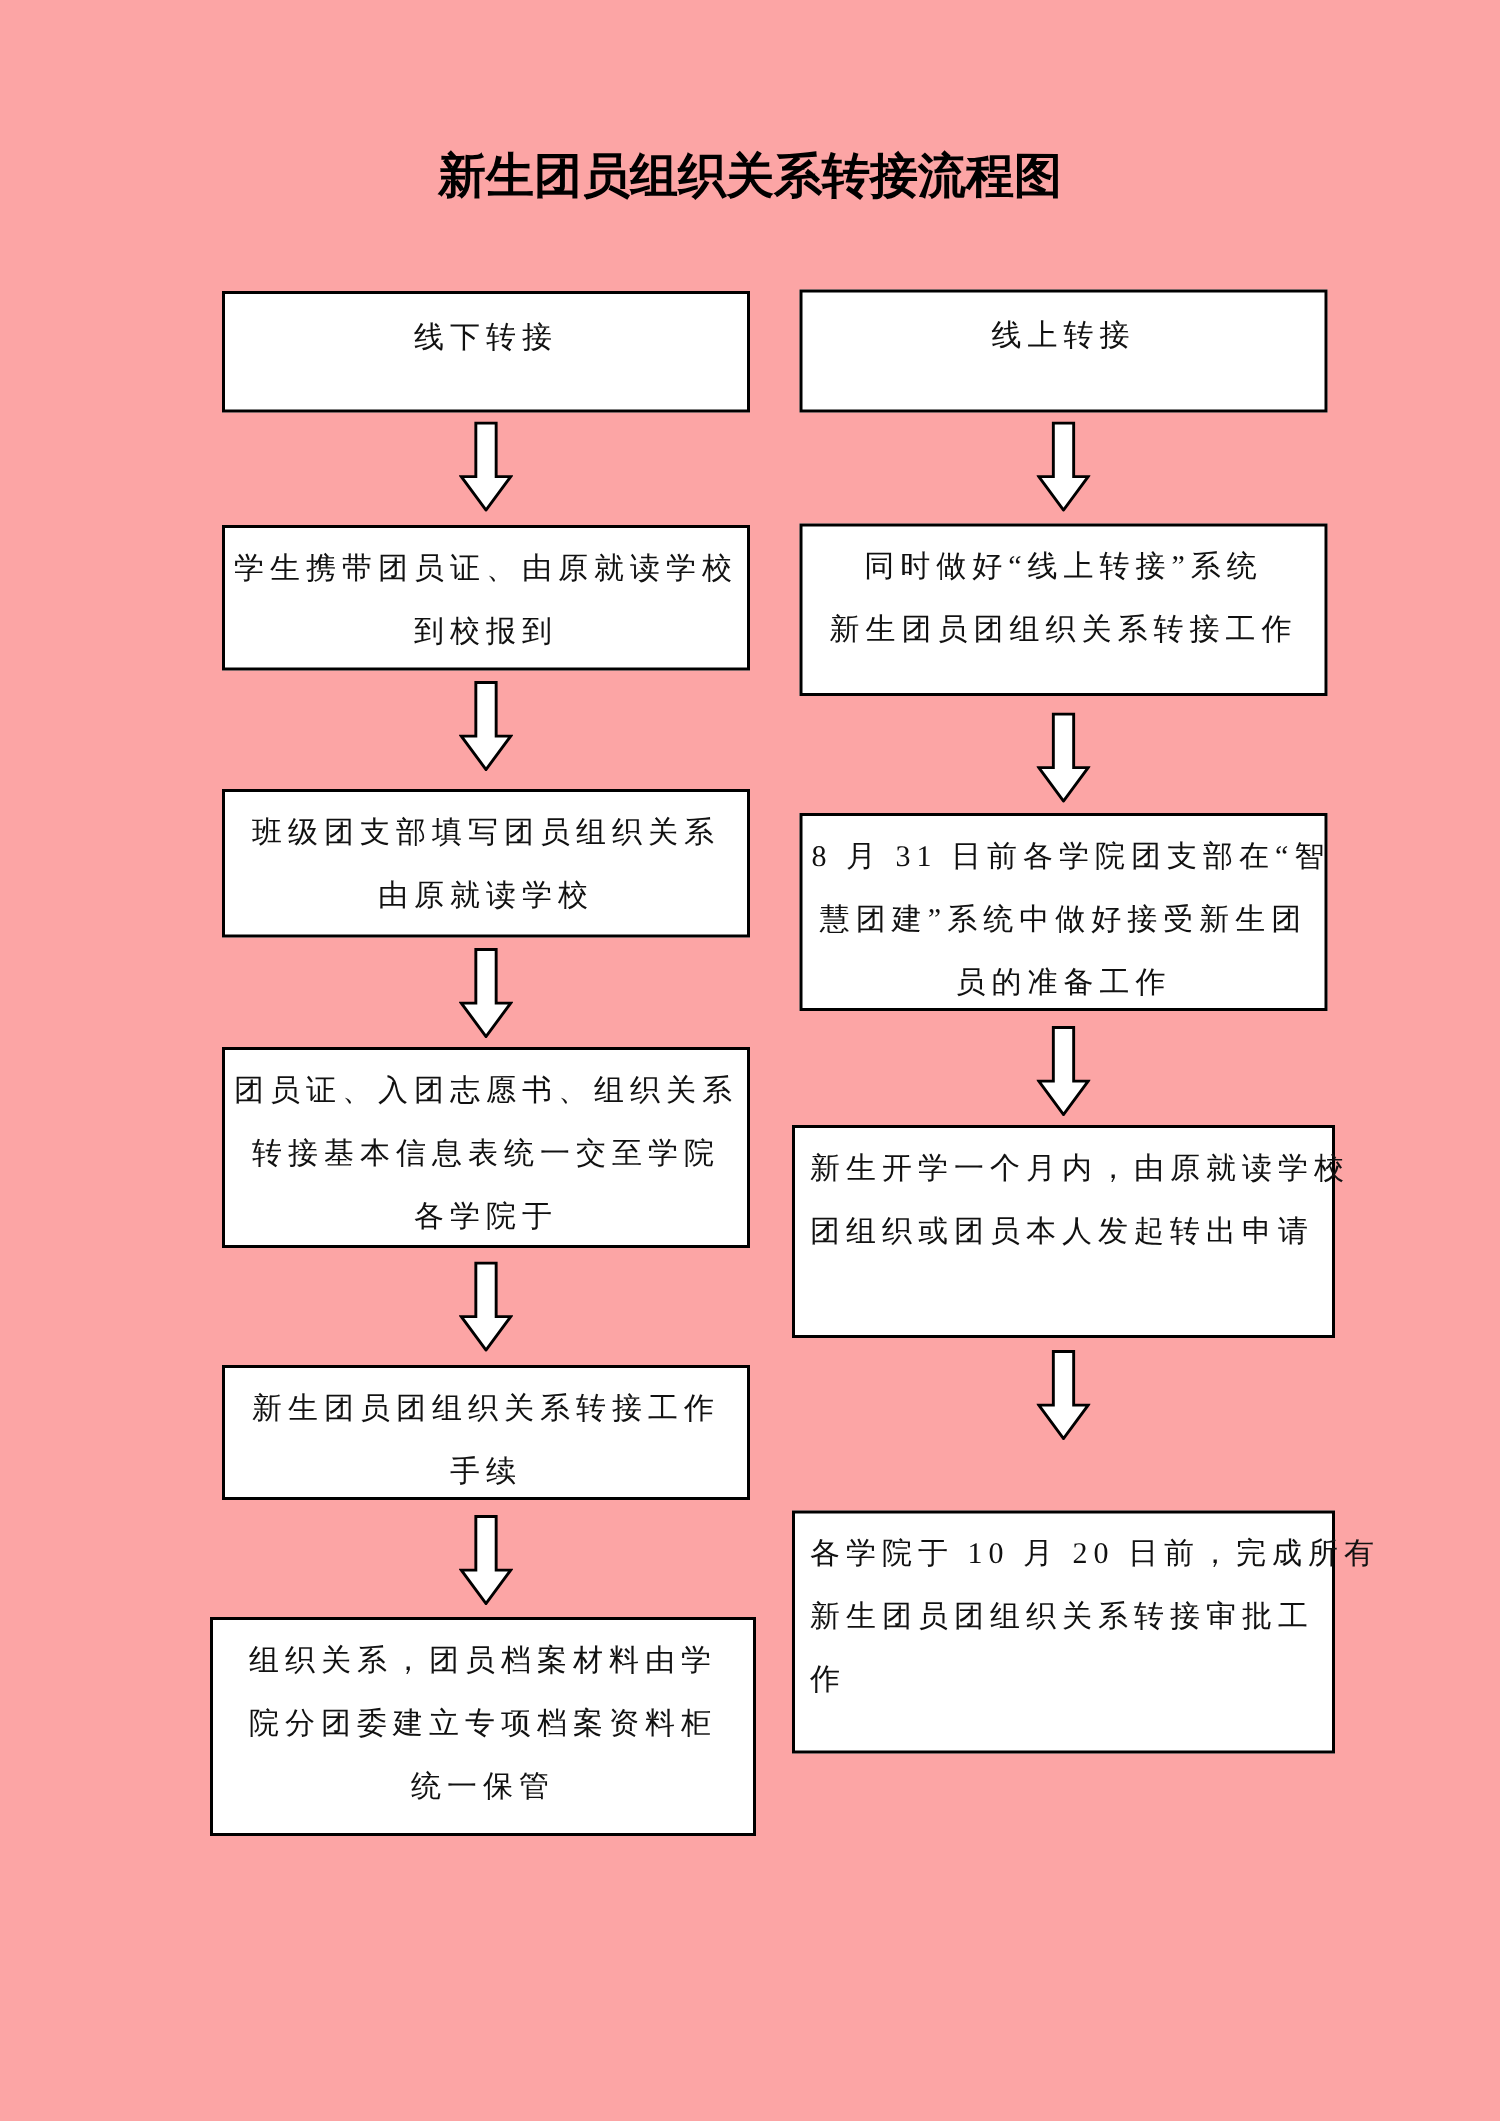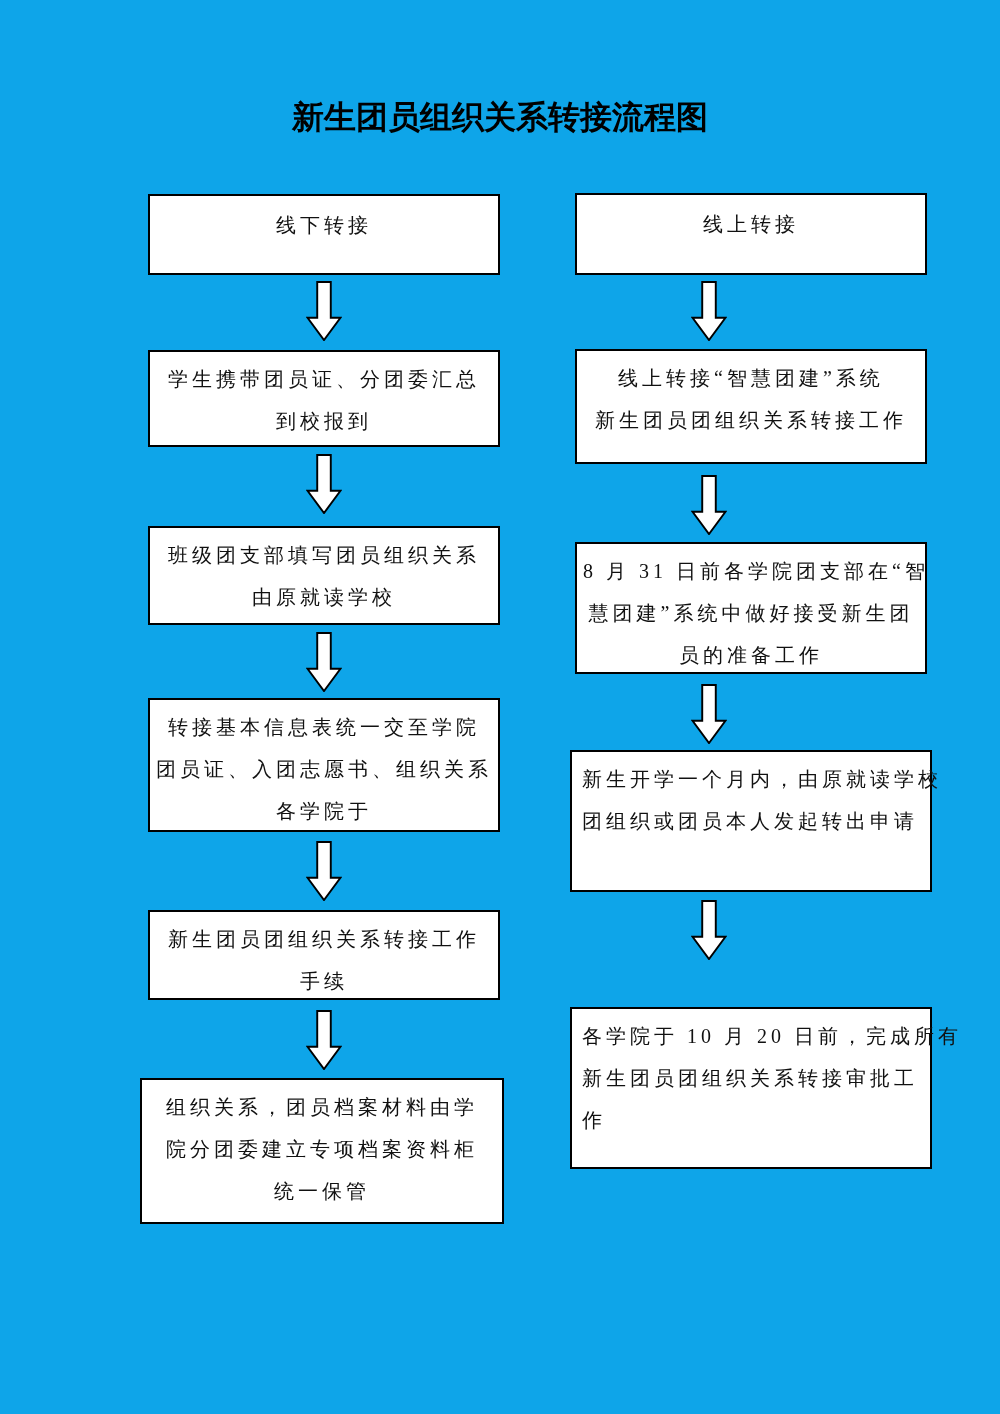--- a/index.html
+++ b/index.html
@@ -4,21 +4,21 @@
 <style>
   html, body {
     margin: 0;
     padding: 0;
     background: #ffffff;
   }
   .page {
     position: relative;
     width: 1000px;
     height: 1414px;
-    background: #0ea5e9;
+    background: #fca5a5;
     font-family: "Liberation Serif", "DejaVu Serif", serif;
     overflow: hidden;
   }
   .title {
     position: absolute;
     top: 96px;
     left: 0;
     width: 100%;
     margin: 0;
     text-align: center;
@@ -28,21 +28,21 @@
     color: #000000;
   }
   .box {
     position: absolute;
     box-sizing: border-box;
     border: 2px solid #000000;
     background: #ffffff;
     padding: 6px 6px 0 6px;
   }
   .col-left  { left: 148px; width: 352px; }
-  .col-right { left: 533px; width: 352px; margin-left: 42px; }
+  .col-right { left: 533px; width: 352px; }
   .bline {
     height: 42px;
     line-height: 42px;
     text-align: center;
     font-size: 20px;
     letter-spacing: 4px;
     color: #111111;
     white-space: nowrap;
     overflow: visible;
   }
@@ -71,21 +71,21 @@
     <div class="bline">线下转接</div>
   </div>
 
   <div class="arrow" style="left:306px;top:281px">
     <svg viewBox="0 0 36 62">
         <path d="M11,1 L25,1 L25,38 L35,38 L18,61 L1,38 L11,38 Z" fill="#ffffff" stroke="#000000" stroke-width="2" stroke-linejoin="miter"></path>
       </svg>
   </div>
 
   <div class="box col-left" style="top:350px;height:97px">
-    <div class="bline">学生携带团员证、分团委汇总</div>
+    <div class="bline">学生携带团员证、由原就读学校</div>
     <div class="bline">到校报到</div>
   </div>
 
   <div class="arrow" style="left:306px;top:454px">
     <svg viewBox="0 0 36 62">
         <path d="M11,1 L25,1 L25,38 L35,38 L18,61 L1,38 L11,38 Z" fill="#ffffff" stroke="#000000" stroke-width="2" stroke-linejoin="miter"></path>
       </svg>
   </div>
 
   <div class="box col-left" style="top:526px;height:99px">
@@ -93,22 +93,22 @@
     <div class="bline">由原就读学校</div>
   </div>
 
   <div class="arrow" style="left:306px;top:632px">
     <svg viewBox="0 0 36 62">
         <path d="M11,1 L25,1 L25,38 L35,38 L18,61 L1,38 L11,38 Z" fill="#ffffff" stroke="#000000" stroke-width="2" stroke-linejoin="miter"></path>
       </svg>
   </div>
 
   <div class="box col-left" style="top:698px;height:134px">
+    <div class="bline">团员证、入团志愿书、组织关系</div>
     <div class="bline">转接基本信息表统一交至学院</div>
-    <div class="bline">团员证、入团志愿书、组织关系</div>
     <div class="bline">各学院于</div>
   </div>
 
   <div class="arrow" style="left:306px;top:841px">
     <svg viewBox="0 0 36 62">
         <path d="M11,1 L25,1 L25,38 L35,38 L18,61 L1,38 L11,38 Z" fill="#ffffff" stroke="#000000" stroke-width="2" stroke-linejoin="miter"></path>
       </svg>
   </div>
 
   <div class="box col-left" style="top:910px;height:90px">
@@ -132,21 +132,21 @@
     <div class="bline">线上转接</div>
   </div>
 
   <div class="arrow" style="left:691px;top:281px">
     <svg viewBox="0 0 36 62">
         <path d="M11,1 L25,1 L25,38 L35,38 L18,61 L1,38 L11,38 Z" fill="#ffffff" stroke="#000000" stroke-width="2" stroke-linejoin="miter"></path>
       </svg>
   </div>
 
   <div class="box col-right" style="top:349px;height:115px">
-    <div class="bline">线上转接“智慧团建”系统</div>
+    <div class="bline">同时做好“线上转接”系统</div>
     <div class="bline">新生团员团组织关系转接工作</div>
   </div>
 
   <div class="arrow" style="left:691px;top:475px">
     <svg viewBox="0 0 36 62">
         <path d="M11,1 L25,1 L25,38 L35,38 L18,61 L1,38 L11,38 Z" fill="#ffffff" stroke="#000000" stroke-width="2" stroke-linejoin="miter"></path>
       </svg>
   </div>
 
   <div class="box col-right" style="top:542px;height:132px">

